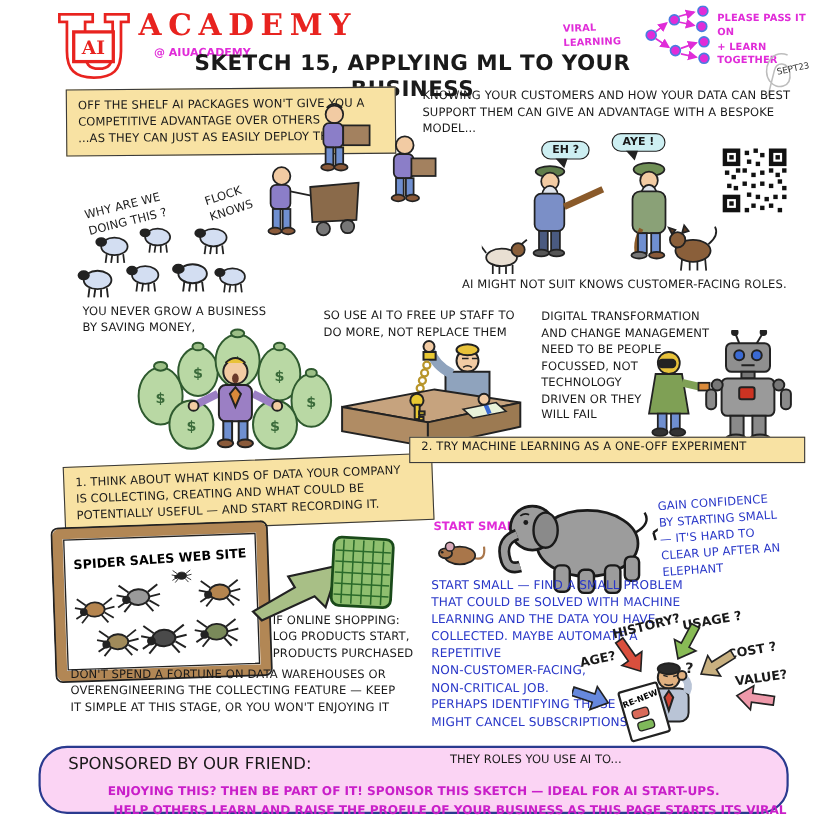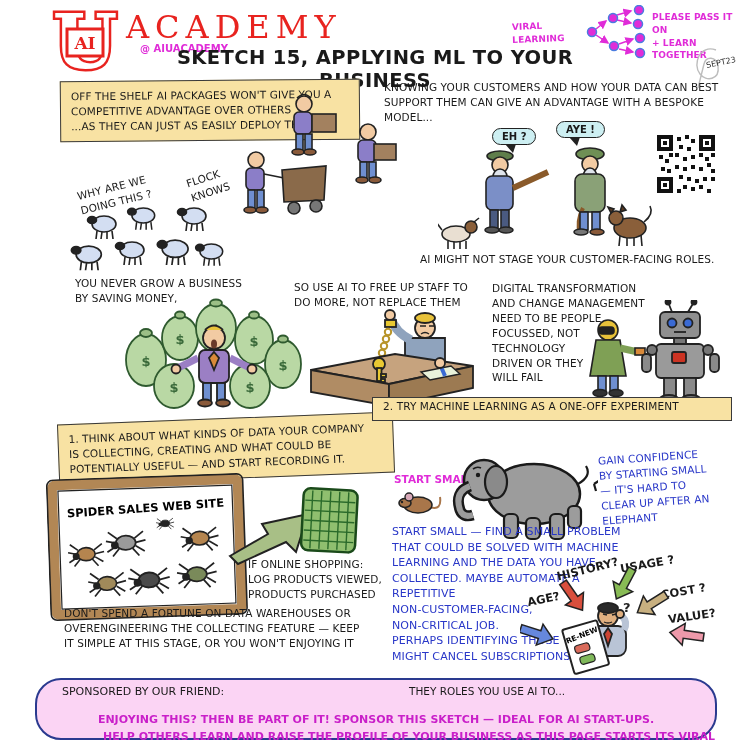--- a/index.html
+++ b/index.html
@@ -10,22 +10,22 @@
   .note{background:var(--note-yellow);border:1.6px solid #3a3a3a;padding:7px 10px;}
   .magenta{color:var(--magenta);font-weight:bold;}
   .footmag{color:var(--footer-magenta);font-weight:bold;margin-top:12px;}
   .blue{color:var(--hand-blue);}
   .bubble{background:var(--bubble-cyan);border:1.6px solid #222;border-radius:9px;
           padding:2px 9px;font-weight:bold;font-size:10px;}
   .bubble::after{content:"";position:absolute;left:12px;bottom:-9px;
           border-left:8px solid transparent;border-right:3px solid transparent;
           border-top:9px solid #222;}
   .qlabel{font-weight:bold;font-size:11.5px;white-space:nowrap;}
-  .brand{color:var(--brand-red);font-family:"DejaVu Serif",serif;font-weight:normal;
-         font-size:32px;letter-spacing:6px;}
+  .brand{color:var(--brand-red);font-family:"DejaVu Serif",serif;font-weight:bold;
+         font-size:27px;letter-spacing:6px;}
   .title{font-size:19.5px;font-weight:bold;letter-spacing:.4px;text-align:center;}
   .footer{background:var(--footer-pink);border:2.5px solid var(--footer-border);
           border-radius:26px;}
 </style>
 </head>
 <body>
 
 <div id="canvas">
 
   <svg class="abs" style="left:50px;top:2px" width="70" height="86" viewBox="0 0 70 86">
@@ -174,21 +174,21 @@
       <circle cx="178" cy="72" r="7" fill="#8a5f3a"></circle>
       <path d="M173,67 l-3,-6 l6,2 z" fill="#5a3a22"></path>
         <path d="M182,66 l2,-7 l4,5 z" fill="#5a3a22"></path>
       <path d="M206,76 q10,-8 6,-16" fill="none"></path>
       <line x1="182" y1="90" x2="181" y2="100"></line>
         <line x1="189" y1="92" x2="189" y2="100"></line>
       <line x1="196" y1="92" x2="196" y2="100"></line>
         <line x1="203" y1="89" x2="204" y2="100"></line>
     </g>
   </svg>
-  <div class="abs txt" style="left:420px;top:252px">AI MIGHT NOT STAGE YOUR CUSTOMER-FACING ROLES.</div>
+  <div class="abs txt" style="left:420px;top:252px">AI MIGHT NOT SUIT KNOWS CUSTOMER-FACING ROLES.</div>
 
   <svg class="abs" style="left:655px;top:133px" width="62" height="62" viewBox="0 0 62 62">
     <rect x="0" y="0" width="62" height="62" fill="#fff"></rect>
     <g fill="#111">
       <rect x="2" y="2" width="16" height="16"></rect>
         <rect x="44" y="2" width="16" height="16"></rect>
       <rect x="2" y="44" width="16" height="16"></rect>
       <rect x="22" y="4" width="4" height="4"></rect>
         <rect x="30" y="2" width="4" height="4"></rect>
       <rect x="36" y="6" width="4" height="4"></rect>
@@ -435,21 +435,21 @@
         <line x1="45" y1="2" x2="45" y2="60"></line>
         <line x1="2" y1="12" x2="52" y2="12"></line>
           <line x1="2" y1="22" x2="52" y2="22"></line>
         <line x1="2" y1="32" x2="52" y2="32"></line>
           <line x1="2" y1="42" x2="52" y2="42"></line>
         <line x1="2" y1="52" x2="52" y2="52"></line>
       </g>
     </g>
   </svg>
   <div class="abs txt" style="left:248px;top:557px">IF ONLINE SHOPPING:
-LOG PRODUCTS  VIEWED,
+LOG PRODUCTS  START,
 PRODUCTS  PURCHASED</div>
   <div class="abs txt" style="left:64px;top:606px">DON'T SPEND A FORTUNE  ON DATA WAREHOUSES OR
 OVERENGINEERING  THE COLLECTING  FEATURE — KEEP
 IT SIMPLE AT THIS STAGE, OR YOU WON'T ENJOYING IT</div>
 
   <div class="abs qlabel" style="left:556px;top:562px;transform:rotate(-14deg)">HISTORY?</div>
   <div class="abs qlabel" style="left:620px;top:557px;transform:rotate(-10deg)">USAGE ?</div>
   <div class="abs qlabel" style="left:527px;top:592px;transform:rotate(-12deg)">AGE?</div>
   <div class="abs qlabel" style="left:661px;top:584px;transform:rotate(-10deg)">COST ?</div>
   <div class="abs qlabel" style="left:668px;top:609px;transform:rotate(-8deg)">VALUE?</div>
@@ -477,19 +477,19 @@
     </g>
     <g transform="translate(42,64) rotate(-16)">
       <rect x="0" y="0" width="36" height="46" rx="2" fill="#fff" stroke="#222" stroke-width="2"></rect>
       <text x="18" y="13" text-anchor="middle" font-size="7.5" font-weight="bold" transform="rotate(-6 18 13)">RE-NEW</text>
       <rect x="7" y="19" width="15" height="8" rx="3" fill="#d96a5a" stroke="#222" stroke-width="1.2"></rect>
       <rect x="9" y="31" width="15" height="8" rx="3" fill="#7fb85a" stroke="#222" stroke-width="1.2"></rect>
     </g>
   </svg>
 
   <div class="abs footer" style="left:35px;top:678px;width:678px;height:58px">
-    <div class="abs" style="left:25px;top:5px;font-size:11px">SPONSORED  BY OUR  FRIEND:</div>
+    <div class="abs" style="left:25px;top:5px;font-size:15px">SPONSORED  BY OUR  FRIEND:</div>
     <div class="abs" style="left:372px;top:5px;font-size:10.5px">THEY ROLES YOU USE AI TO...</div>
     <div class="abs footmag" style="left:0;top:21px;width:100%;text-align:center;font-size:11px">ENJOYING THIS? THEN BE PART OF IT!  SPONSOR THIS SKETCH — IDEAL FOR AI START-UPS.</div>
     <div class="abs footmag" style="left:0;top:38px;width:100%;text-align:right;font-size:11px">HELP OTHERS LEARN AND RAISE THE PROFILE OF YOUR BUSINESS AS THIS PAGE STARTS ITS VIRAL LEARNING JOURNEY</div>
   </div>
 
 </div>
 
 </body></html>

